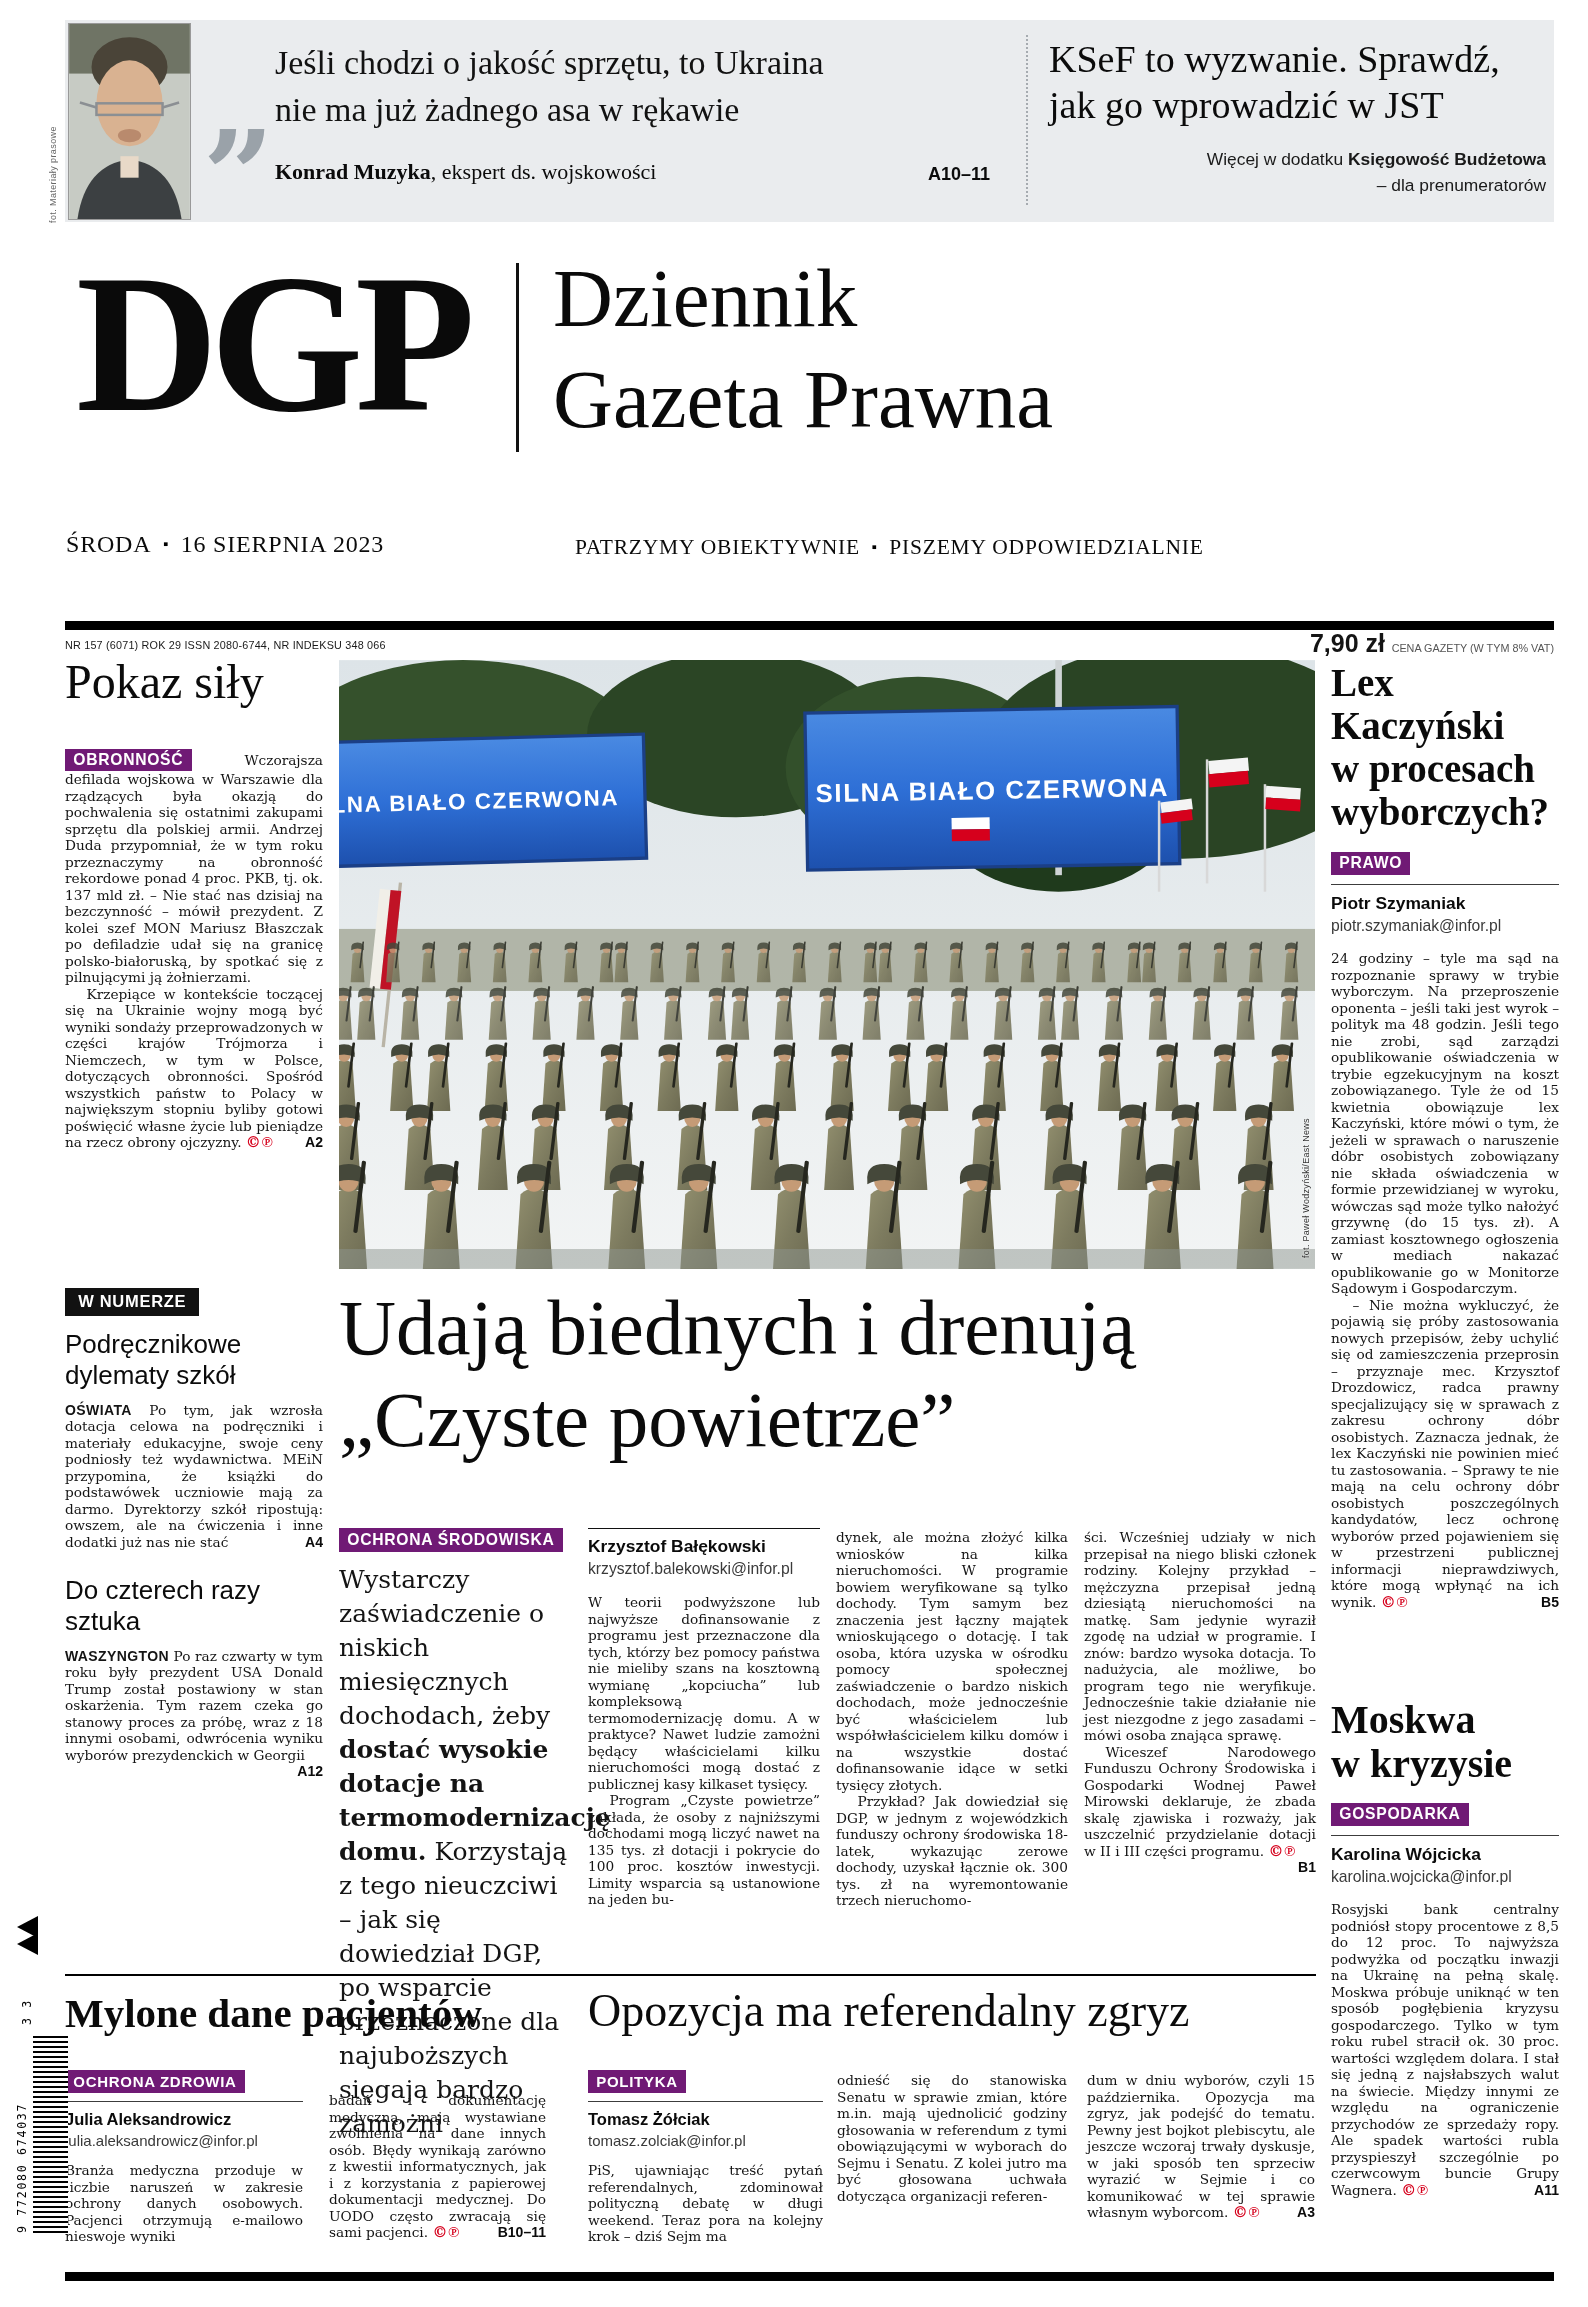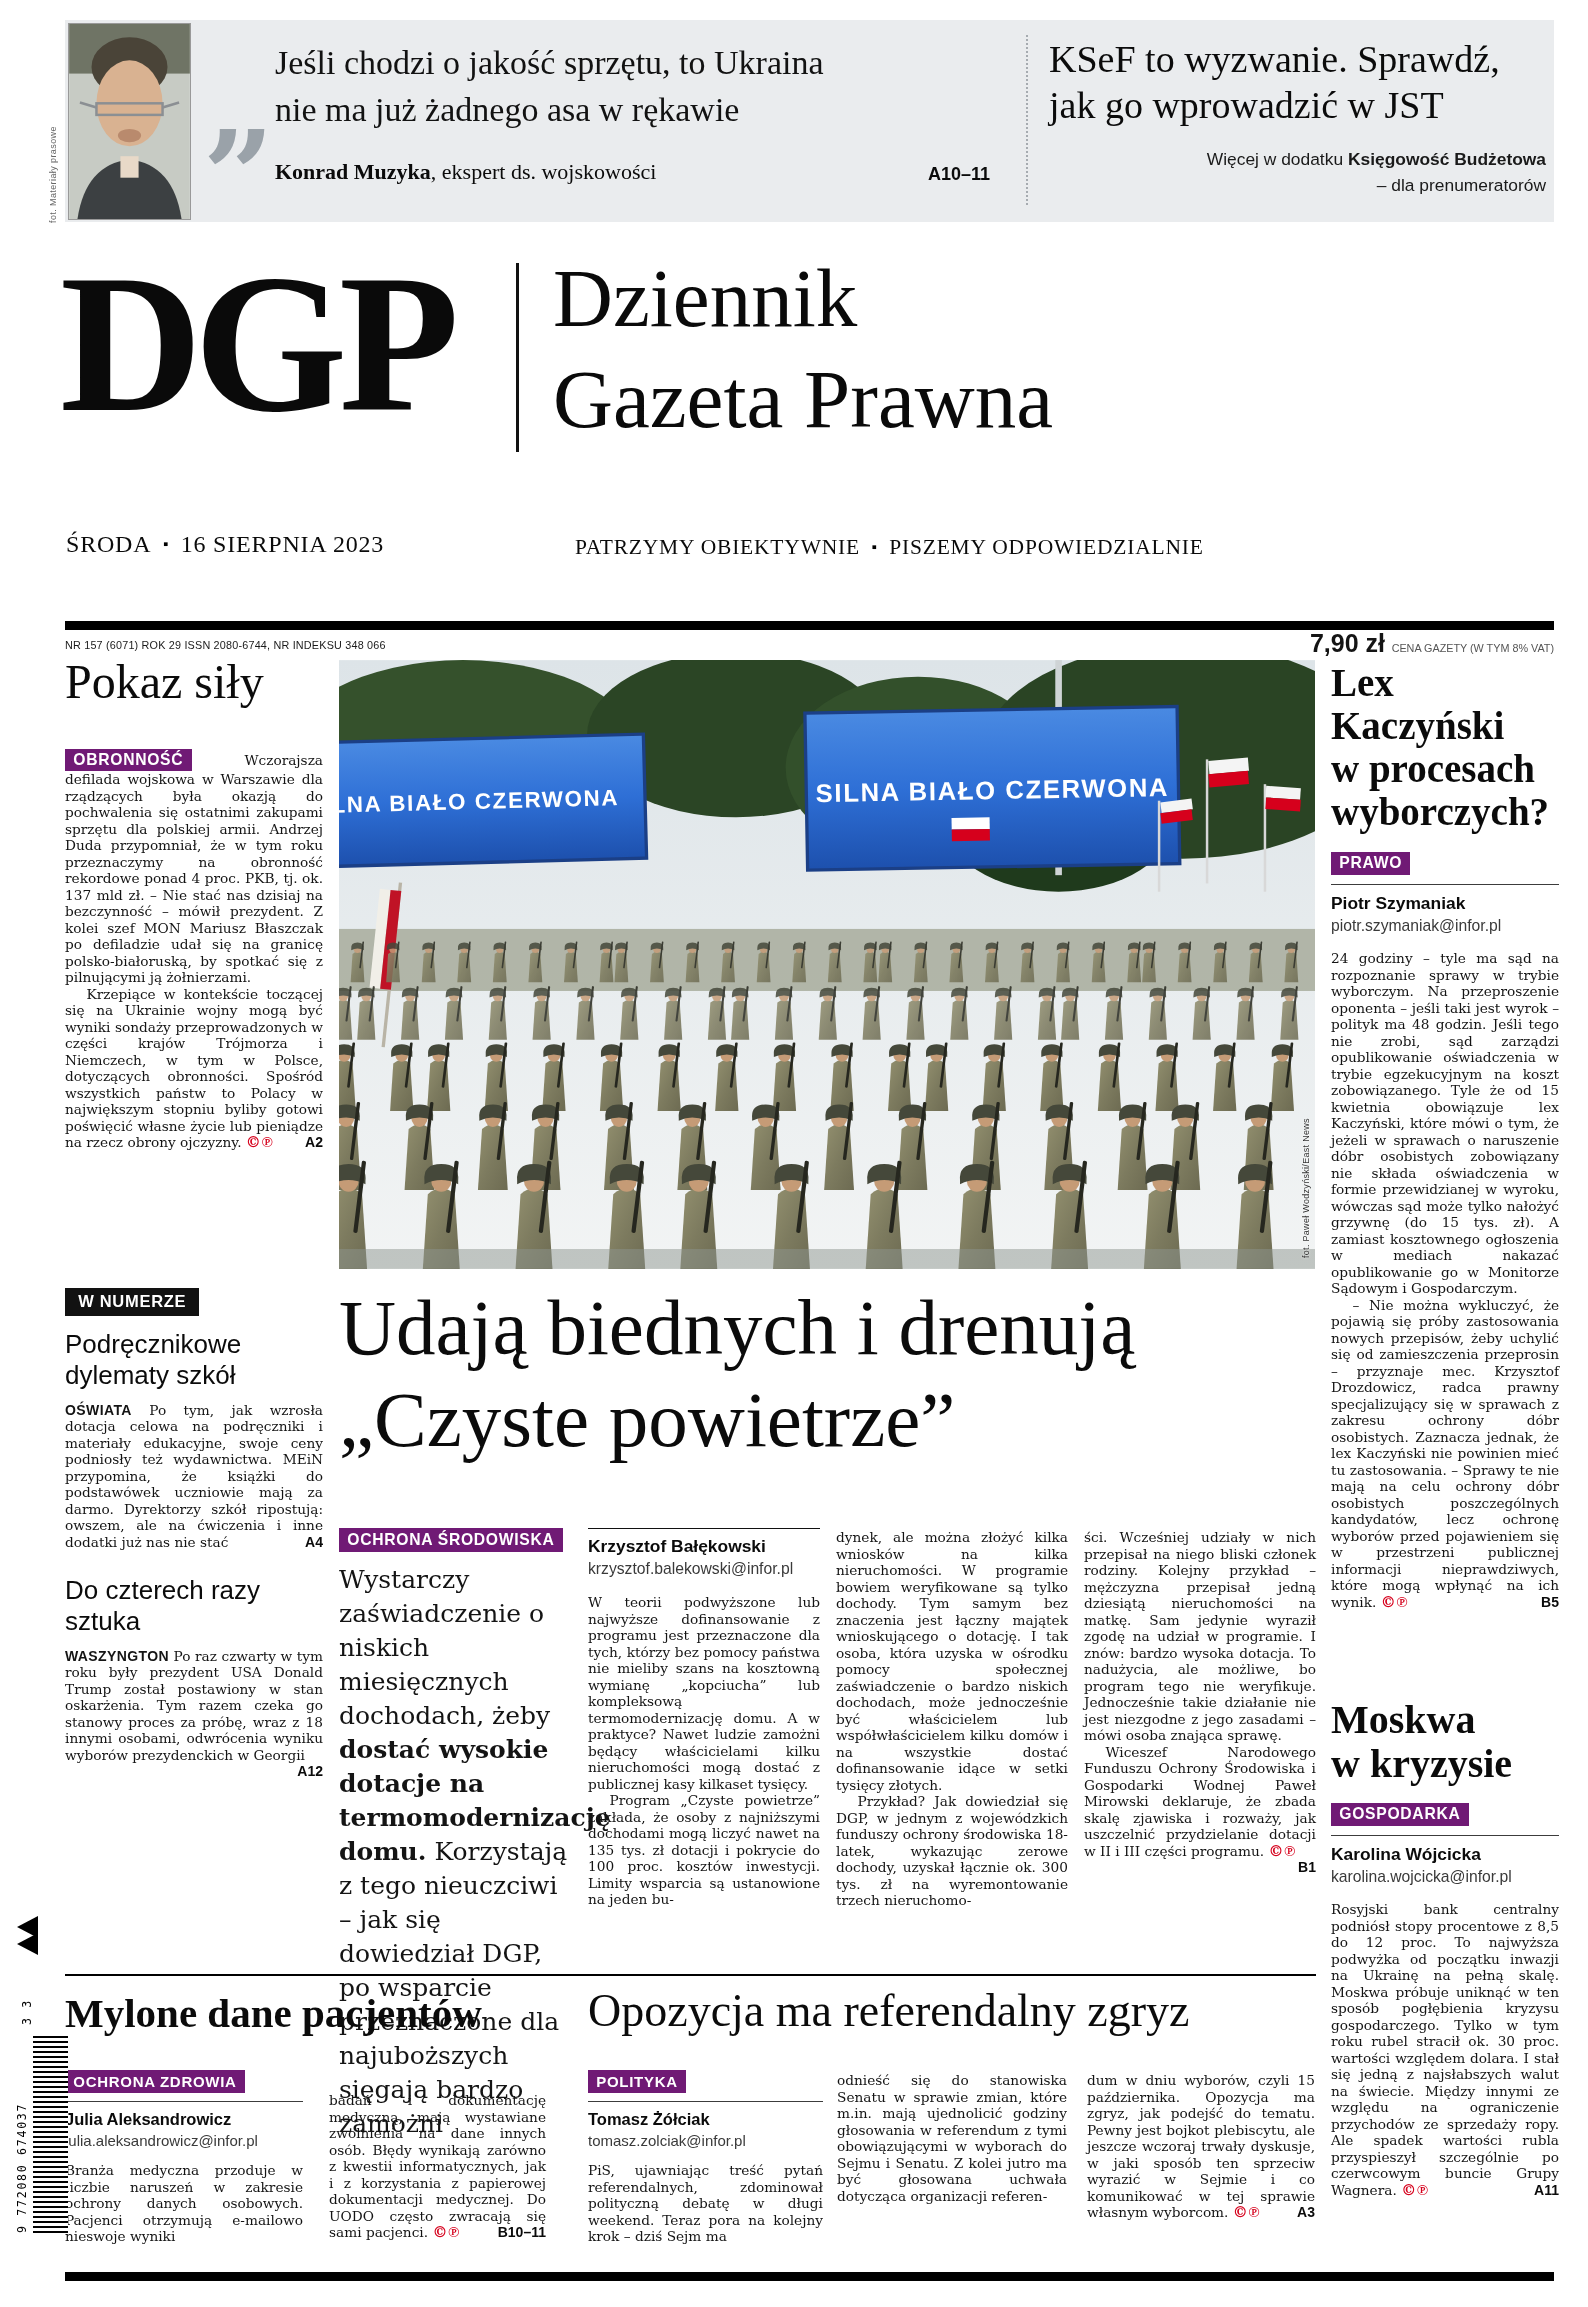--- a/index.html
+++ b/index.html
@@ -109,21 +109,21 @@
 
   <div class="abs dotted-div" style="left:1026px;top:35px;height:170px;"></div>
 
   <div class="abs promo-line display" style="left:1049px;top:40px;">KSeF to wyzwanie. Sprawdź,</div>
   <div class="abs promo-line display" style="left:1049px;top:86px;">jak go wprowadzić w JST</div>
   <div class="abs promo-note sans" style="right:43px;top:146px;width:513px;">
     <span>Więcej w dodatku </span><b>Księgowość Budżetowa</b><br>
     <span>– dla prenumeratorów</span>
   </div>
 
-  <div class="abs logo" style="left:60px;top:245px;">DGP</div>
+  <div class="abs logo" style="left:76px;top:245px;">DGP</div>
   <div class="abs mast-rule" style="left:516px;top:263px;"></div>
   <div class="abs mast-title" style="left:553px;top:248px;">
     <div>Dziennik</div>
     <div>Gazeta Prawna</div>
   </div>
 
   <div class="abs date-row" style="left:66px;top:531px;">
     <span>ŚRODA</span><span class="sq">▪</span><span>16 SIERPNIA 2023</span>
   </div>
   <div class="abs motto" style="left:575px;top:535px;">

